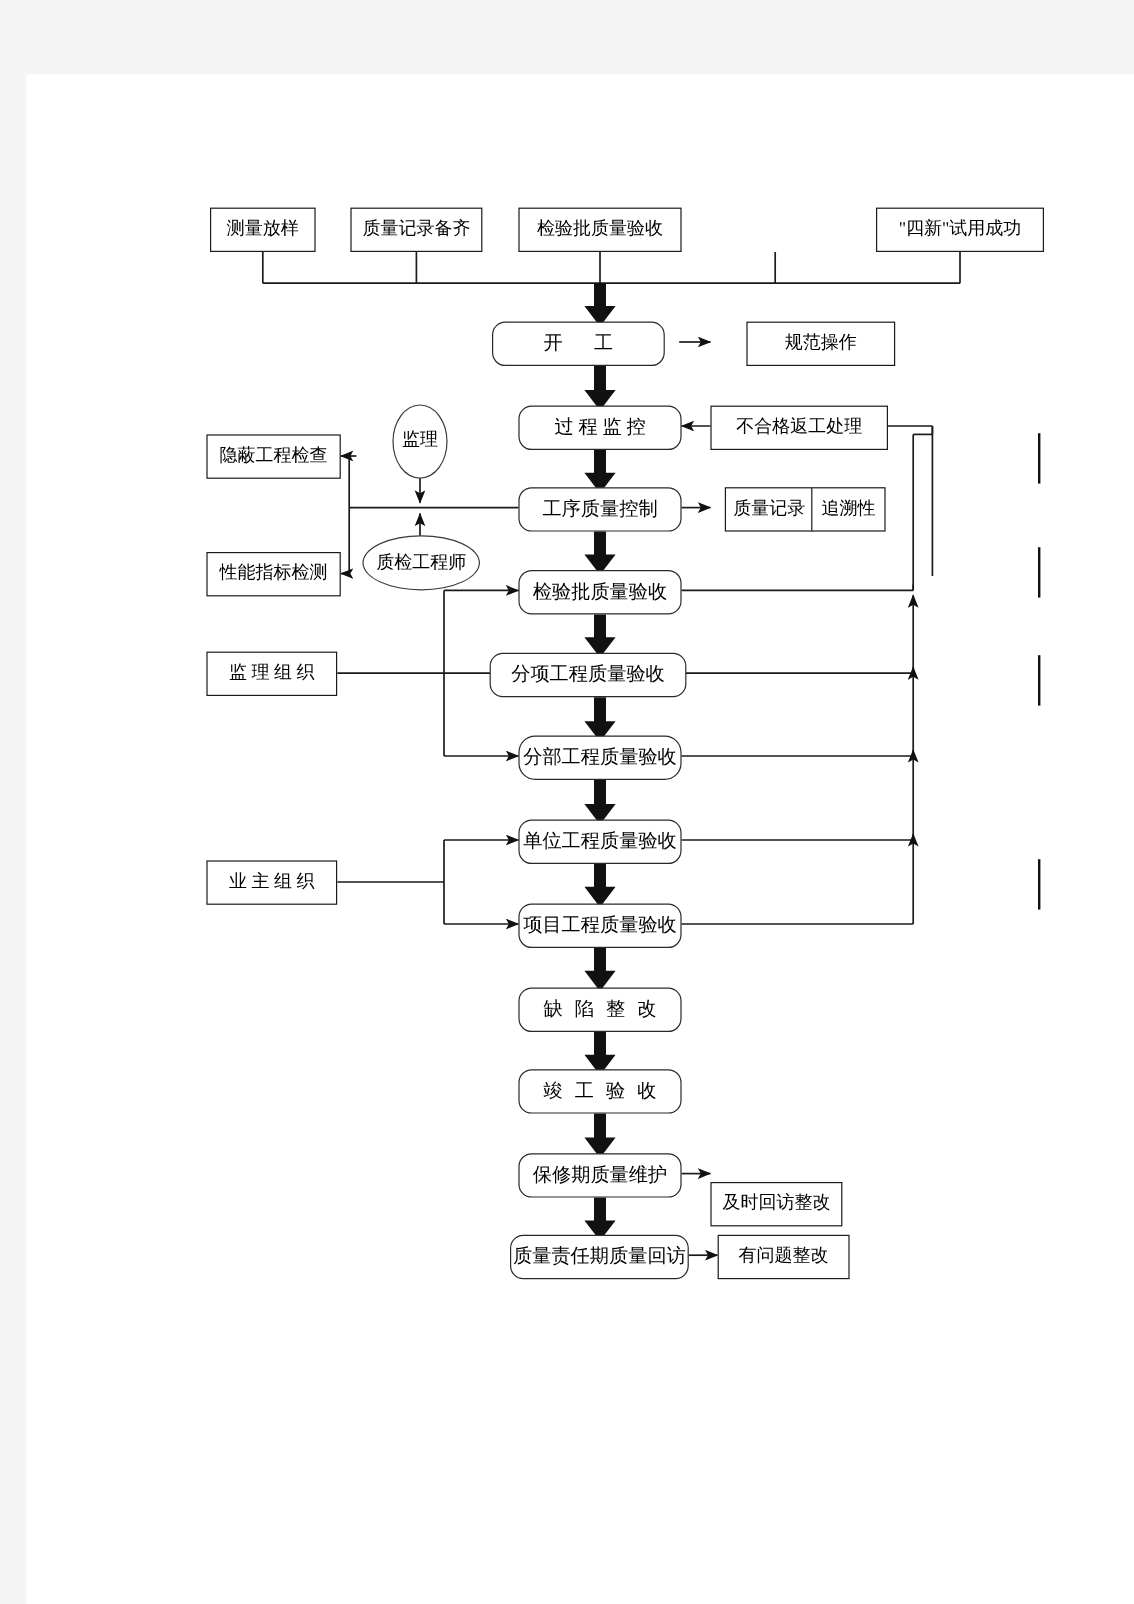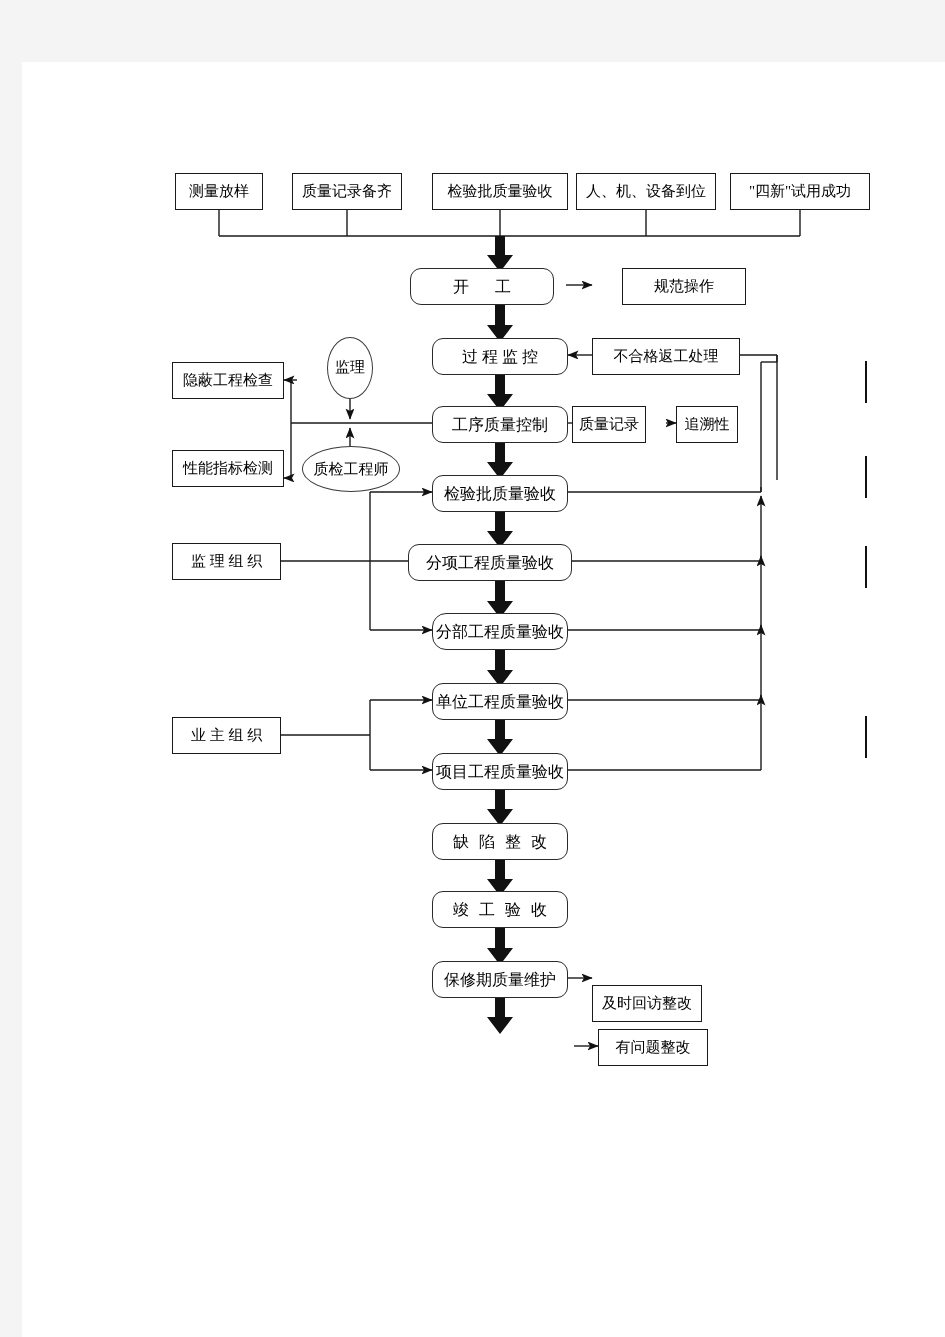--- a/index.html
+++ b/index.html
@@ -167,23 +167,20 @@
 
   <div class="node rect" style="left:175px;top:173px;width:88px;height:37px;">
     <span>测量放样</span>
   </div>
   <div class="node rect" style="left:292px;top:173px;width:110px;height:37px;">
     <span>质量记录备齐</span>
   </div>
   <div class="node rect" style="left:432px;top:173px;width:136px;height:37px;">
     <span>检验批质量验收</span>
   </div>
-  <div class="node rect" style="left:576px;top:173px;width:140px;height:37px;">
-    <span>人、机、设备到位</span>
-  </div>
   <div class="node rect" style="left:730px;top:173px;width:140px;height:37px;">
     <span>"四新"试用成功</span>
   </div>
 
   <div class="node rrect" style="left:410px;top:268px;width:144px;height:37px;">
     <span class="sp">开　工</span>
   </div>
 
   <div class="node rrect" style="left:432px;top:338px;width:136px;height:37px;">
     <span>过 程 监 控</span>
@@ -218,50 +215,53 @@
   </div>
 
   <div class="node rrect" style="left:432px;top:891px;width:136px;height:37px;">
     <span class="sp2">竣 工 验 收</span>
   </div>
 
   <div class="node rrect" style="left:432px;top:961px;width:136px;height:37px;">
     <span>保修期质量维护</span>
   </div>
 
+  <div class="node rrect" style="left:425px;top:1029px;width:149px;height:37px;">
+    <span>质量责任期质量回访</span>
+  </div>
 
   <div class="node rect" style="left:592px;top:268px;width:124px;height:37px;margin-left:30px;">
     <span>规范操作</span>
   </div>
 
   <div class="node rect" style="left:592px;top:338px;width:148px;height:37px;">
     <span>不合格返工处理</span>
   </div>
 
-  <div class="node rect" style="left:572px;top:406px;width:74px;height:37px;">
+  <div class="node rect" style="left:604px;top:406px;width:74px;height:37px;">
     <span>质量记录</span>
   </div>
 
   <div class="node rect" style="left:676px;top:406px;width:62px;height:37px;">
     <span>追溯性</span>
   </div>
 
   <div class="node rect" style="left:592px;top:961px;width:110px;height:37px;margin-top:24px;">
     <span>及时回访整改</span>
   </div>
 
   <div class="node rect" style="left:598px;top:1029px;width:110px;height:37px;">
     <span>有问题整改</span>
   </div>
 
   <div class="node rect" style="left:172px;top:362px;width:112px;height:37px;">
     <span>隐蔽工程检查</span>
   </div>
 
-  <div class="node rect" style="left:172px;top:450px;width:112px;height:37px;">
+  <div class="node rect" style="left:172px;top:460px;width:112px;height:37px;">
     <span>性能指标检测</span>
   </div>
 
   <div class="node rect" style="left:172px;top:543px;width:109px;height:37px;">
     <span>监 理 组 织</span>
   </div>
 
   <div class="node rect" style="left:172px;top:717px;width:109px;height:37px;">
     <span>业 主 组 织</span>
   </div>

